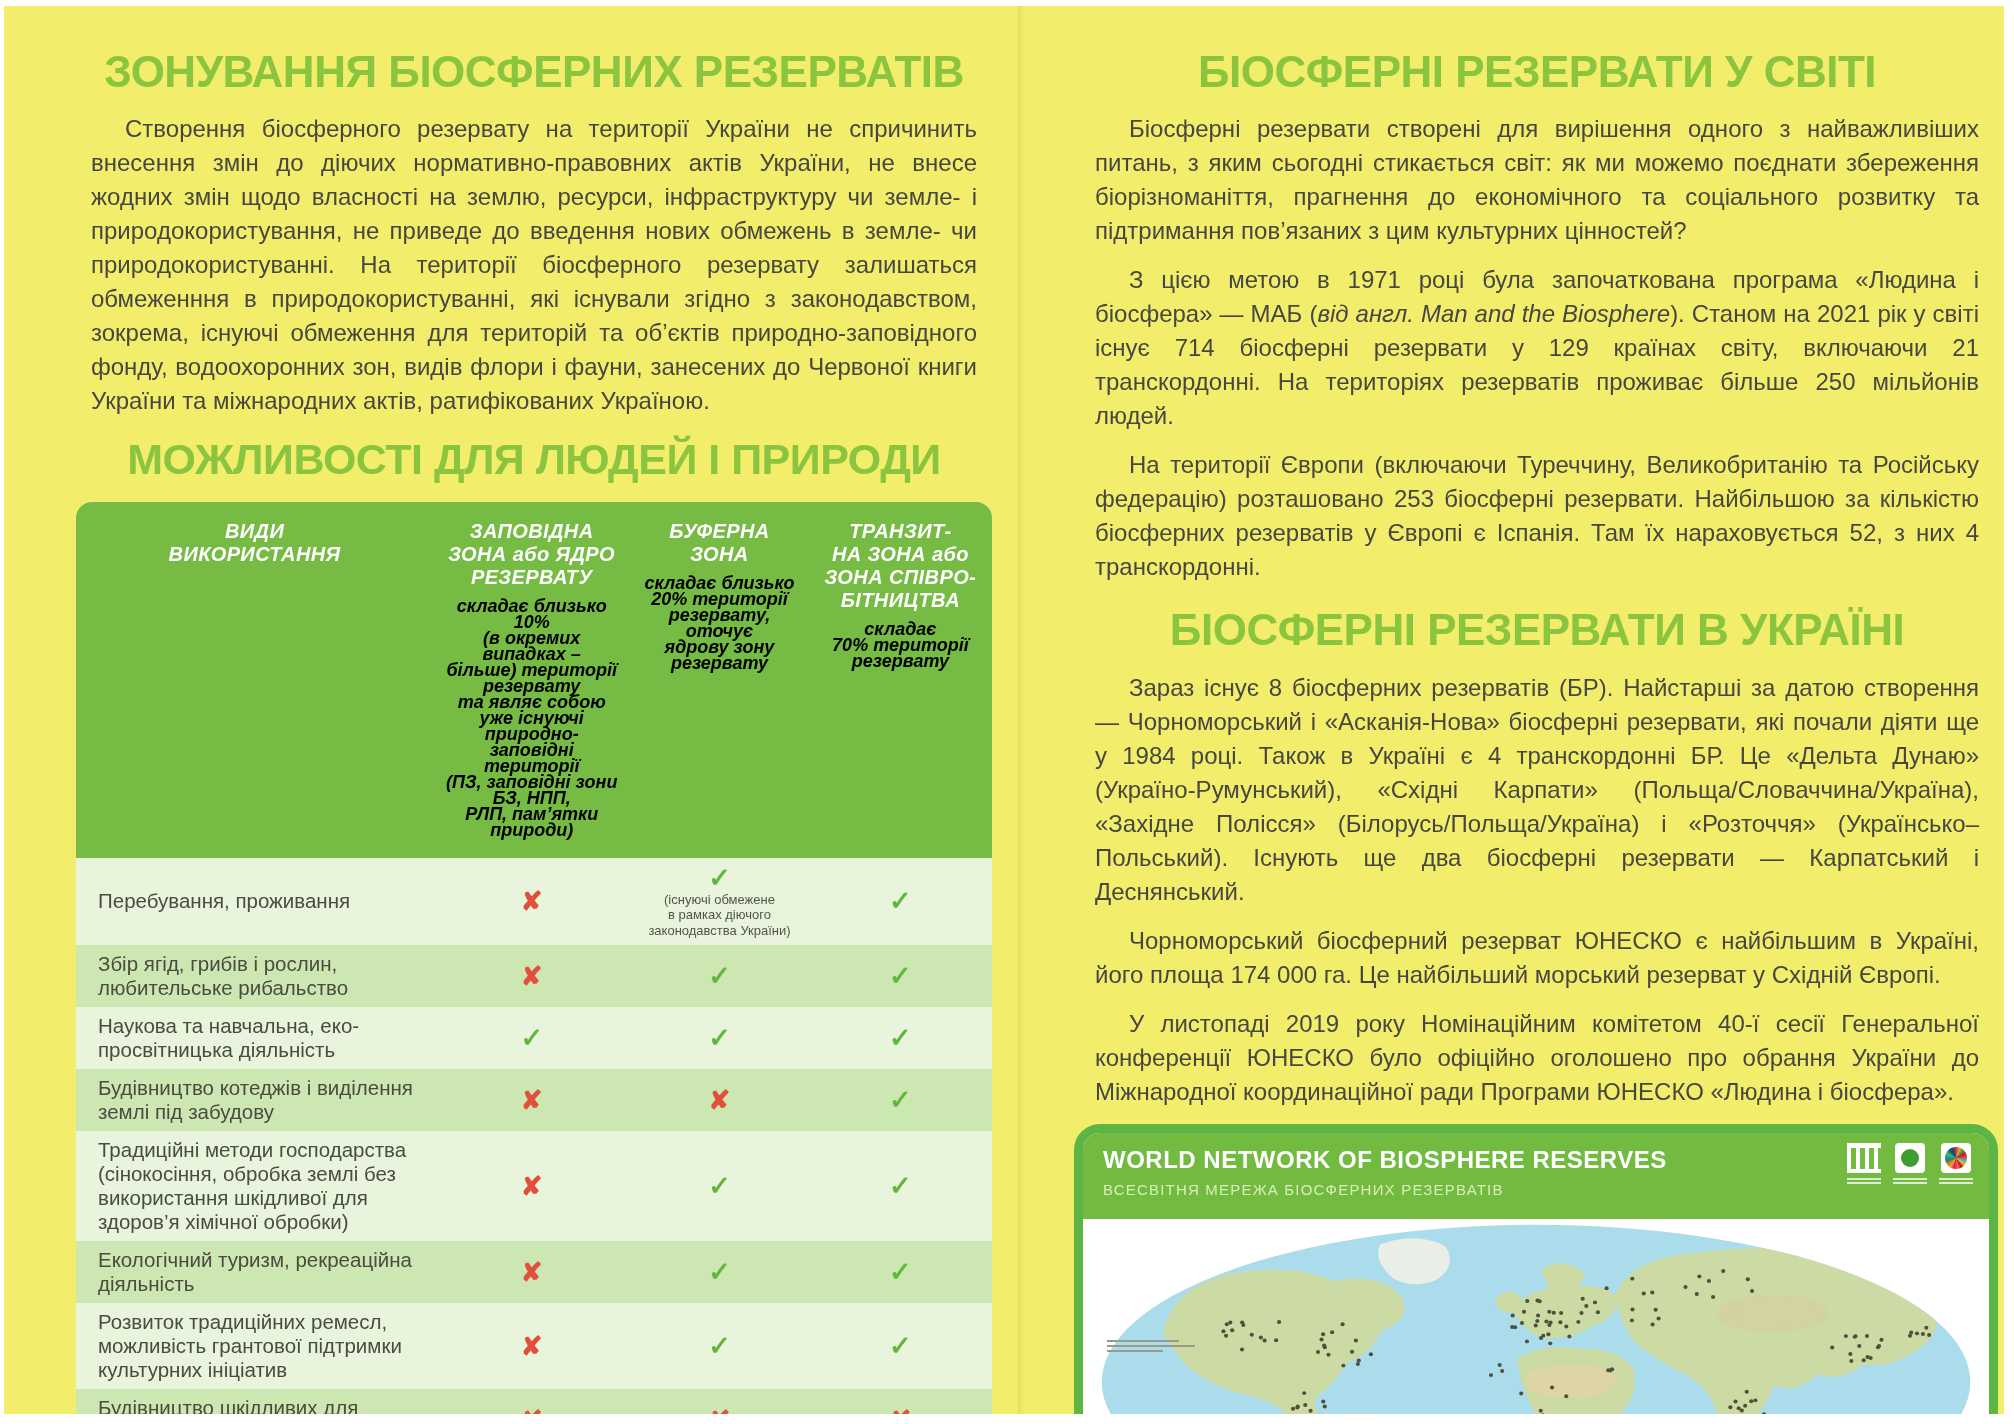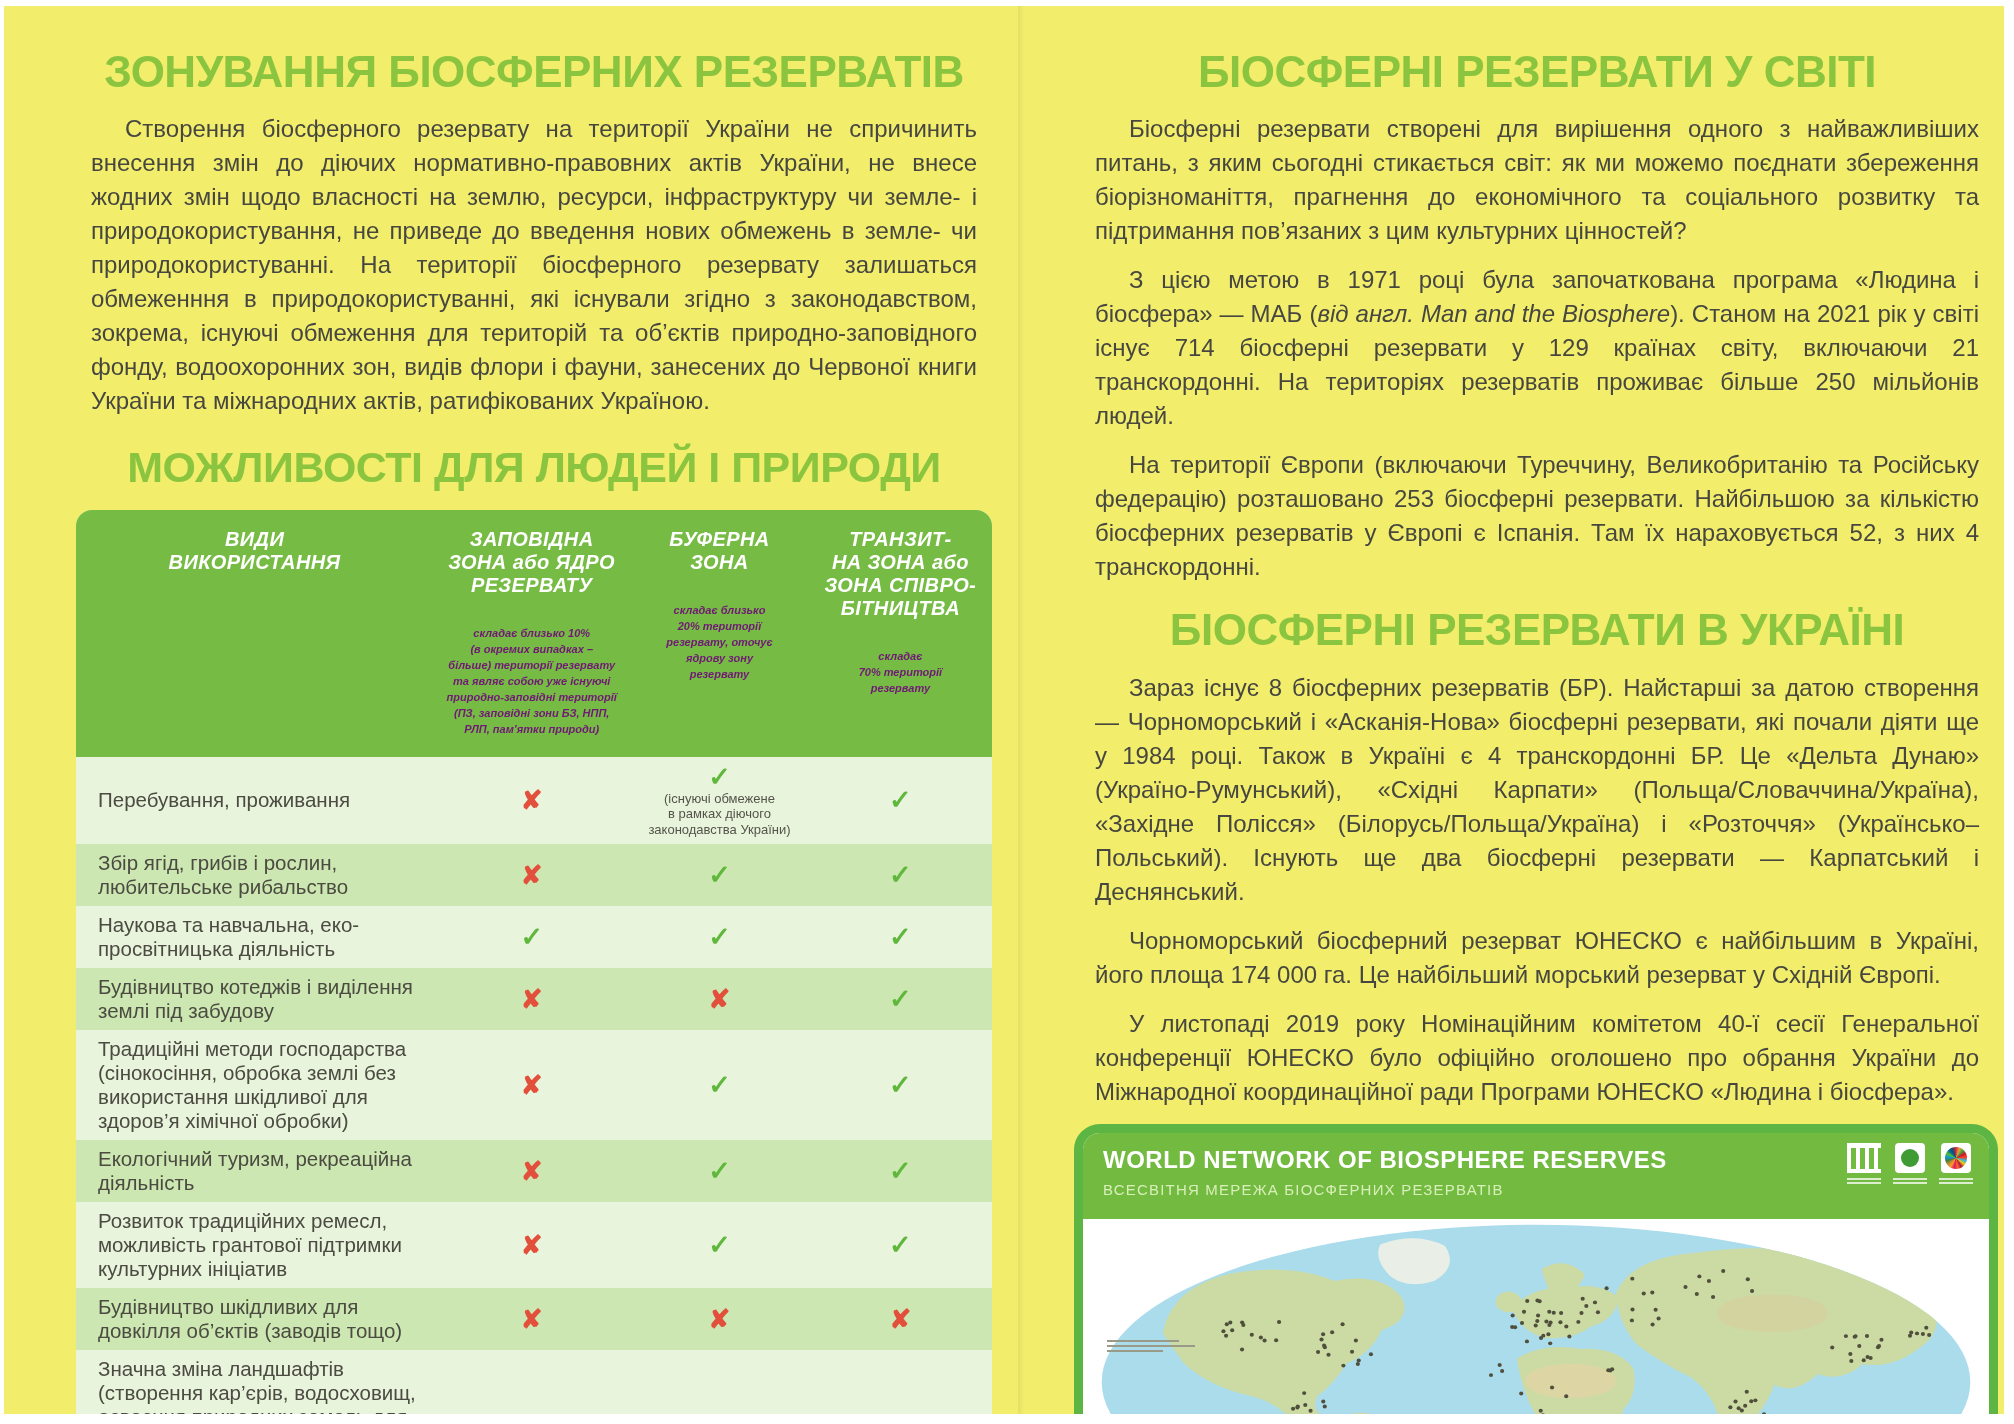--- a/index.html
+++ b/index.html
@@ -21,35 +21,35 @@
 
   .section-title{
     font-size:44px;font-weight:bold;color:#8bc53f;text-align:center;
     margin:0 0 16px 0;letter-spacing:-0.5px;line-height:1.1;
   }
   .body-text{font-size:24px;line-height:34px;color:#474740;text-align:justify;}
   .body-text p{margin:15px;text-indent:34px;}
   .it{font-style:italic;}
 
   
-  .table-title{margin-top:26px;margin-bottom:18px;font-size:43px;}
+  .table-title{margin-top:18px;margin-bottom:18px;font-size:43px;}
   .res-table{width:100%;border-radius:16px;overflow:hidden;background:#e9f4dd;}
   .thead{
     background:#76bb44;color:#ffffff;display:grid;
     grid-template-columns:39fr 21.5fr 19.5fr 20fr;
     padding:18px 0 20px 0;align-items:start;
   }
   .th{text-align:center;font-style:italic;}
   .th-label{
     font-weight:bold;font-size:20px;line-height:23px;white-space:pre-line;
     letter-spacing:.4px;
   }
   .th-note{
-    font-size:11px;line-height:16px;margin-top:28px;padding:0 12px;
-    font-weight:bold;white-space:pre-line;color:#701a75;
+    font-size:18px;line-height:16px;margin-top:9px;padding:0 12px;
+    font-weight:bold;white-space:pre-line;color:#000000;
   }
   .trow{
     display:grid;grid-template-columns:39fr 21.5fr 19.5fr 20fr;
     align-items:center;background:#e9f4dd;padding:7px 0;
   }
   .trow.alt{background:#cde7b2;}
   .tlabel{
     font-size:20.5px;line-height:24px;color:#4b4b41;
     padding-left:22px;padding-right:10px;
   }

